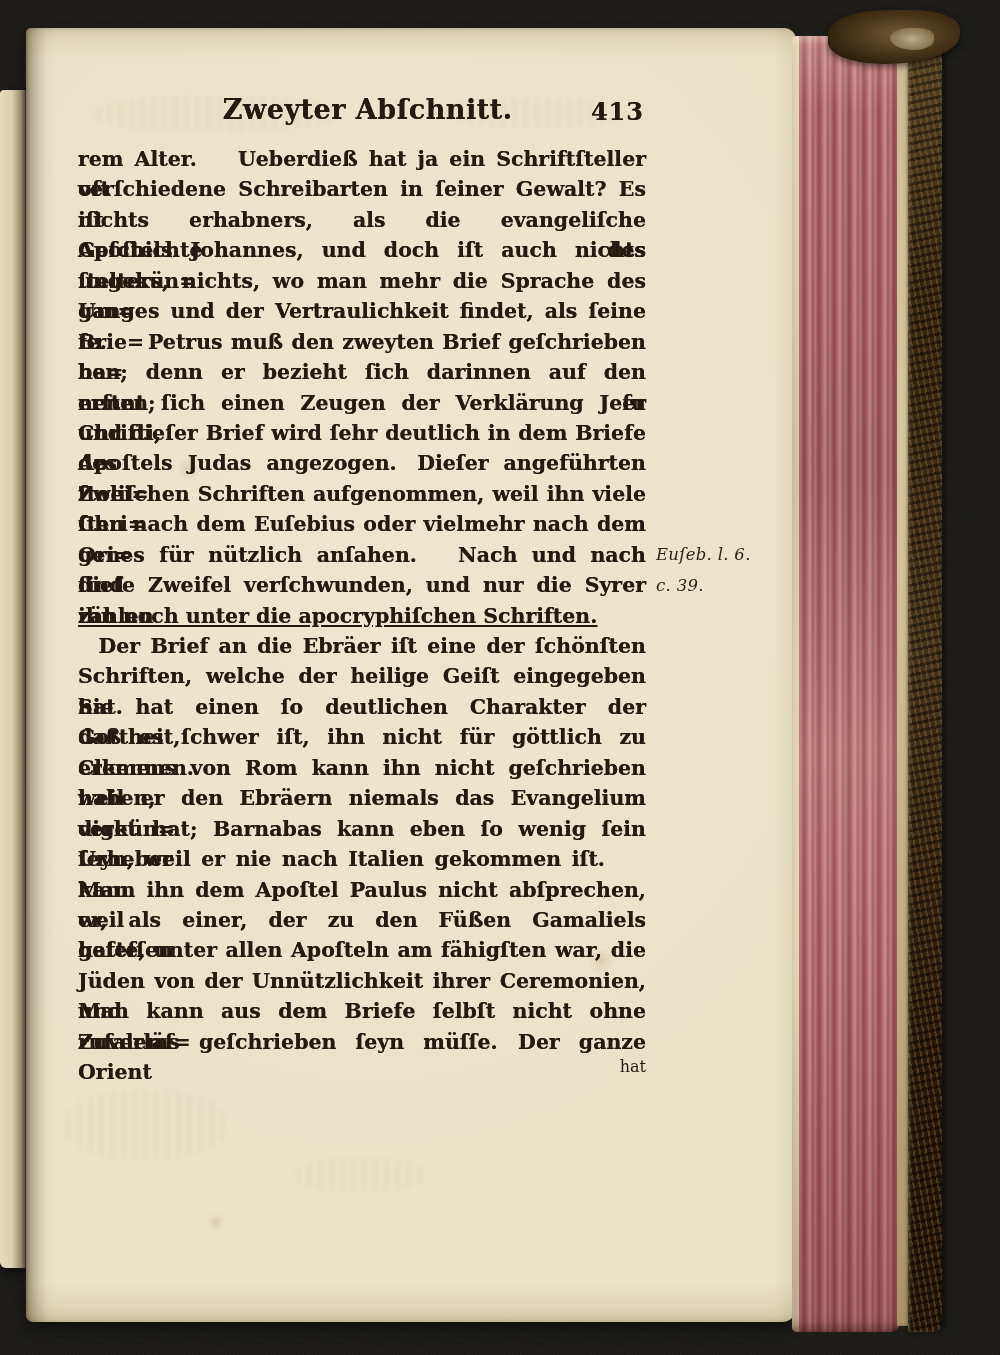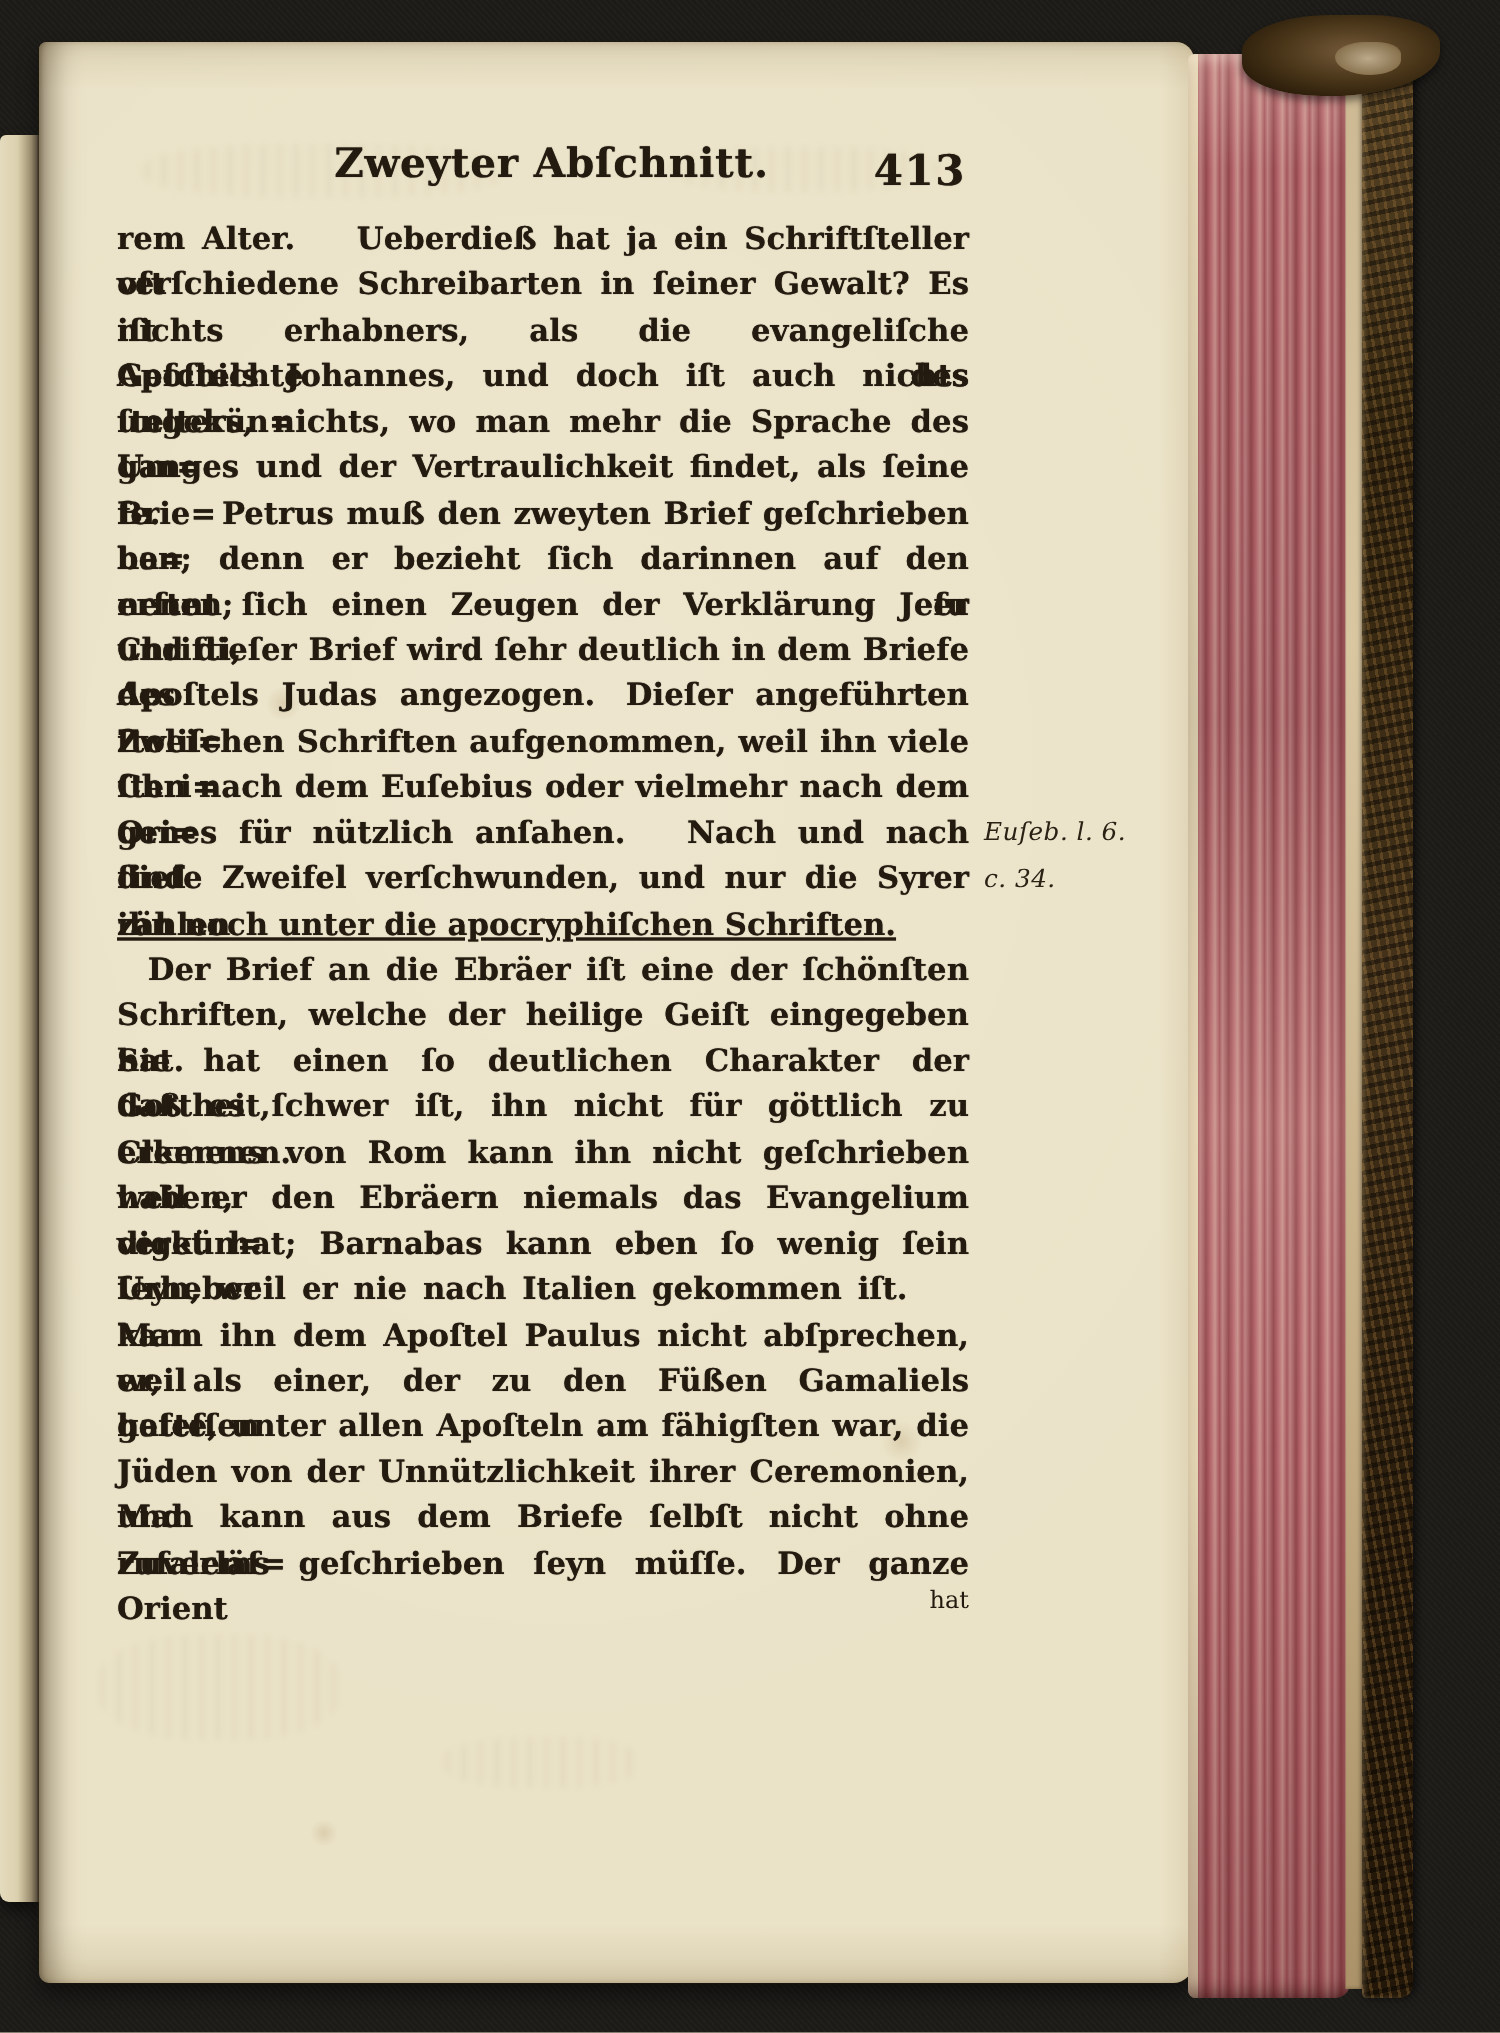--- a/index.html
+++ b/index.html
@@ -115,21 +115,21 @@
     position: relative; height: 50px;
     font-weight: bold;
   }
   .head-title {
     position: absolute; left: 51%; transform: translateX(-50%); top: 0;
     font-size: 27px; letter-spacing: .5px; white-space: nowrap;
     text-shadow: 0 0 .6px rgba(36,27,16,.9);
   }
   .head-page-num {
     position: absolute; right: 2px; top: 3px;
-    font-size: 28px; letter-spacing: 1px;
+    font-size: 24px; letter-spacing: 1px;
     text-shadow: 0 0 .6px rgba(36,27,16,.9);
     text-align: center;
   }
 
   .body-text {
     font-size: 20.5px; font-weight: bold; line-height: 30.45px;
     text-shadow: 0 0 .55px rgba(36,27,16,.85);
   }
   .line {
     position: relative; height: 30.45px; overflow: visible;
@@ -216,21 +216,21 @@
           <div class="line">
             <span class="line-text">ſtoliſchen Schriften aufgenommen, weil ihn viele Chri=</span>
             
           </div>
           <div class="line">
             <span class="line-text">ſten nach dem Euſebius oder vielmehr nach dem Ori=</span>
             <span class="margin-note">Euſeb. l. 6.</span>
           </div>
           <div class="line">
             <span class="line-text">genes für nützlich anſahen.  Nach und nach ſind</span>
-            <span class="margin-note">c. 34.</span>
+            <span class="margin-note">c. 39.</span>
           </div>
           <div class="line">
             <span class="line-text">dieſe Zweifel verſchwunden, und nur die Syrer zählen</span>
             
           </div>
           <div class="line align-left">
             <span class="line-text">ihn noch unter die apocryphiſchen Schriften.</span>
             
           </div>
           <div class="line">

